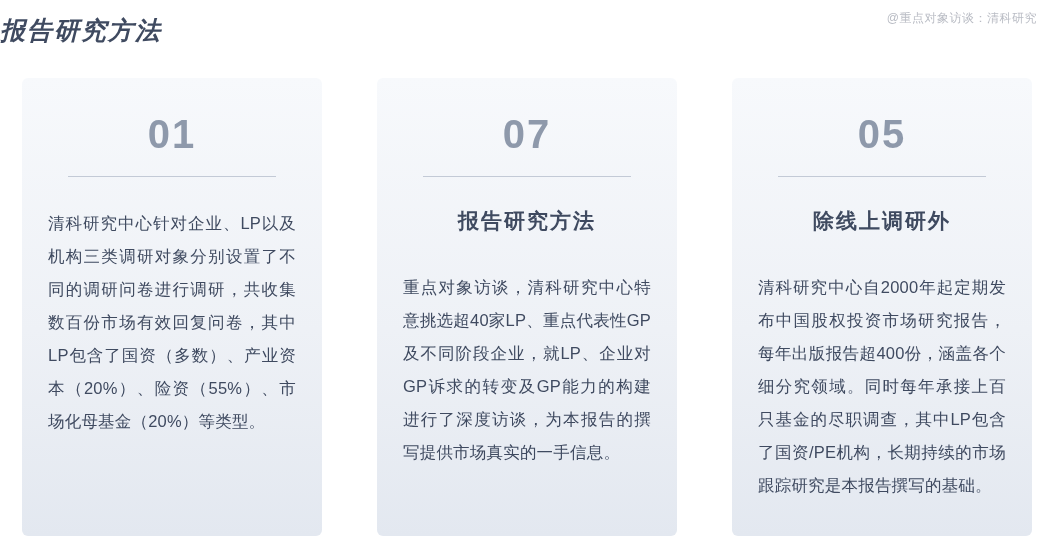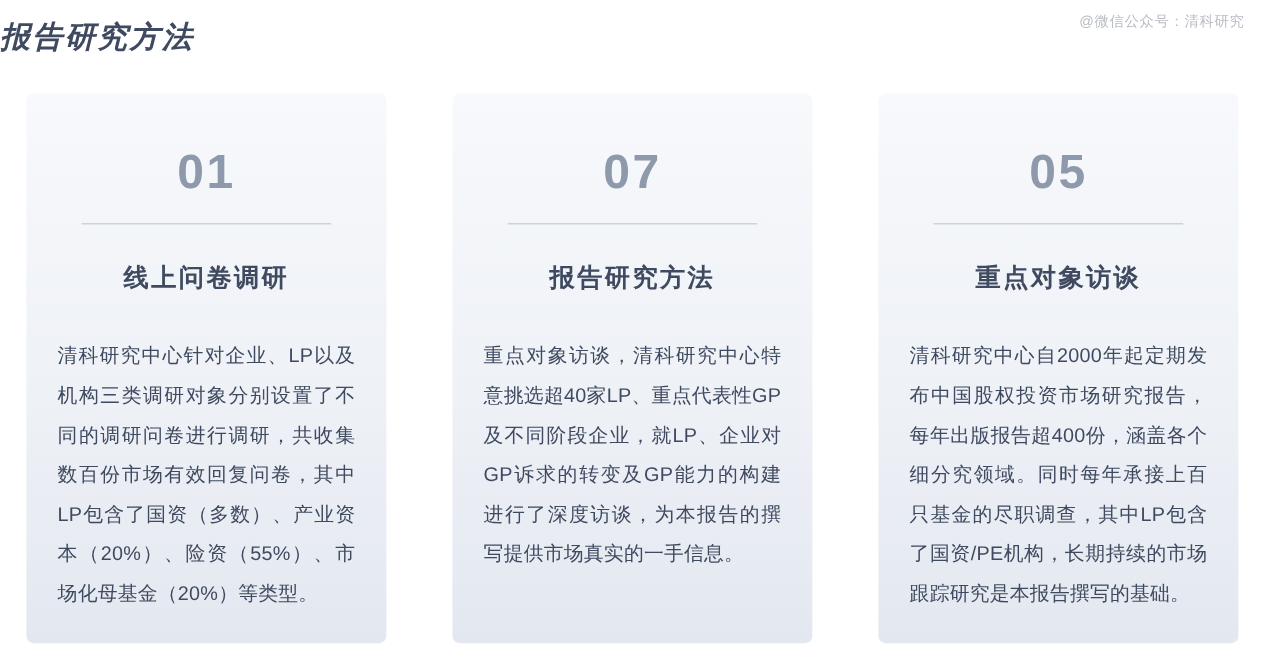--- a/index.html
+++ b/index.html
@@ -61,21 +61,20 @@
     align-items: center;
   }
   .card-num {
     font-size: 40px;
     font-weight: bold;
     color: #8e99ab;
     letter-spacing: 2px;
     line-height: 1.1;
     padding-bottom: 18px;
     margin-bottom: 0;
-    margin-top: 10px;
   }
   .divider {
     width: 208px;
     height: 1px;
     background: #c3cad6;
     margin: 2px 0 30px 0;
   }
   .card-heading {
     font-size: 21px;
     font-weight: bold;
@@ -92,41 +91,40 @@
     text-justify: inter-ideograph;
     width: 100%;
     letter-spacing: 0.2px;
   }
 </style>
 </head>
 <body>
 
 <div class="page">
 
-  <div class="watermark">@微信公众号：清科研究</div>
+  <div class="watermark">@重点对象访谈：清科研究</div>
 
   <div class="title">报告研究方法</div>
 
   <div class="cards">
 
     <div class="card">
       <div class="card-num">01</div>
       <div class="divider"></div>
-      <div class="card-heading">线上问卷调研</div>
       <div class="card-body">清科研究中心针对企业、LP以及机构三类调研对象分别设置了不同的调研问卷进行调研，共收集数百份市场有效回复问卷，其中LP包含了国资（多数）、产业资本（20%）、险资（55%）、市场化母基金（20%）等类型。</div>
     </div>
 
     <div class="card">
       <div class="card-num">07</div>
       <div class="divider"></div>
       <div class="card-heading">报告研究方法</div>
       <div class="card-body">重点对象访谈，清科研究中心特意挑选超40家LP、重点代表性GP及不同阶段企业，就LP、企业对GP诉求的转变及GP能力的构建进行了深度访谈，为本报告的撰写提供市场真实的一手信息。</div>
     </div>
 
     <div class="card">
       <div class="card-num">05</div>
       <div class="divider"></div>
-      <div class="card-heading">重点对象访谈</div>
+      <div class="card-heading">除线上调研外</div>
       <div class="card-body">清科研究中心自2000年起定期发布中国股权投资市场研究报告，每年出版报告超400份，涵盖各个细分究领域。同时每年承接上百只基金的尽职调查，其中LP包含了国资/PE机构，长期持续的市场跟踪研究是本报告撰写的基础。</div>
     </div>
 
   </div>
 </div>
 
 </body></html>

